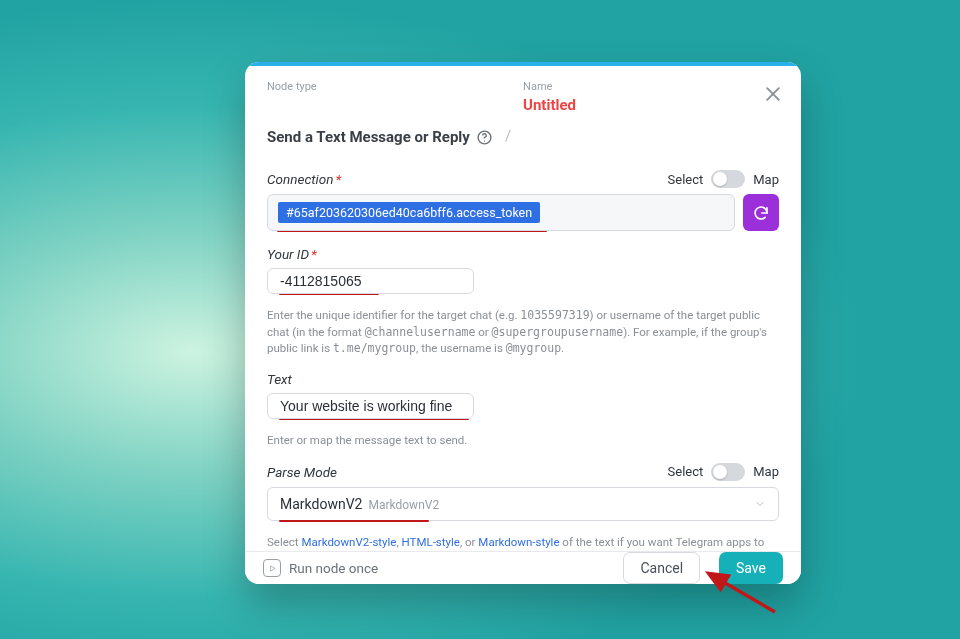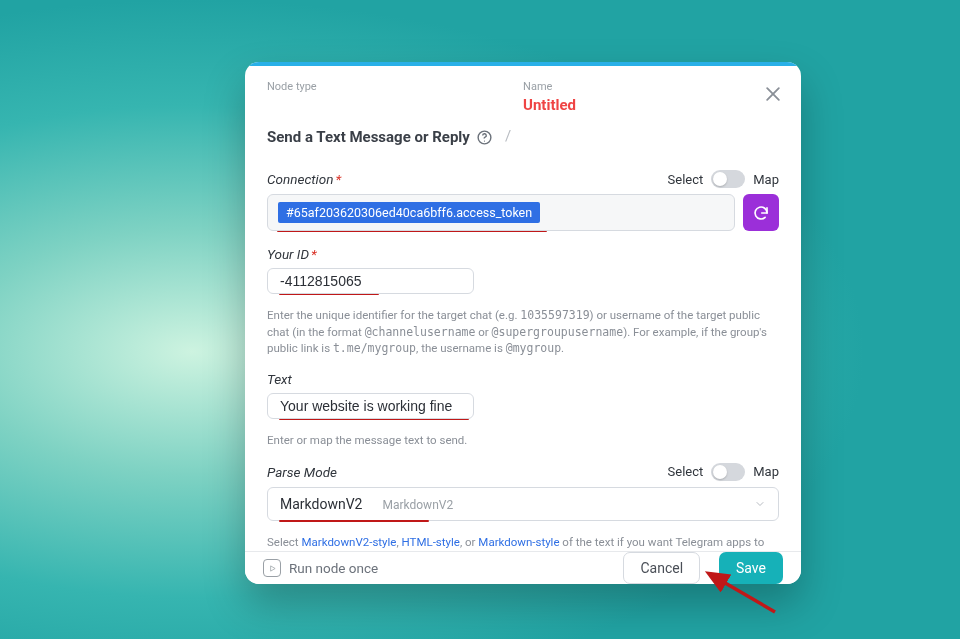--- a/index.html
+++ b/index.html
@@ -194,21 +194,21 @@
   .dropdown {
     border: 1px solid #d6dae0;
     border-radius: 6px;
     background: #fff;
     padding: 8px 12px;
     display: flex;
     align-items: center;
     justify-content: space-between;
     cursor: pointer;
   }
-  .dd-left { display: flex; align-items: baseline; gap: 20px; }
+  .dd-left { display: flex; align-items: baseline; gap: 6px; }
   .dd-val { font-size: 14px; color: #2b2f36; }
   .dd-sub { font-size: 12px; color: #9aa0a6; }
   .dd-caret svg { display: block; }
 
   .redline {
     height: 2px;
     background: #c01818;
     border-radius: 1px;
     margin-top: -1px;
   }

